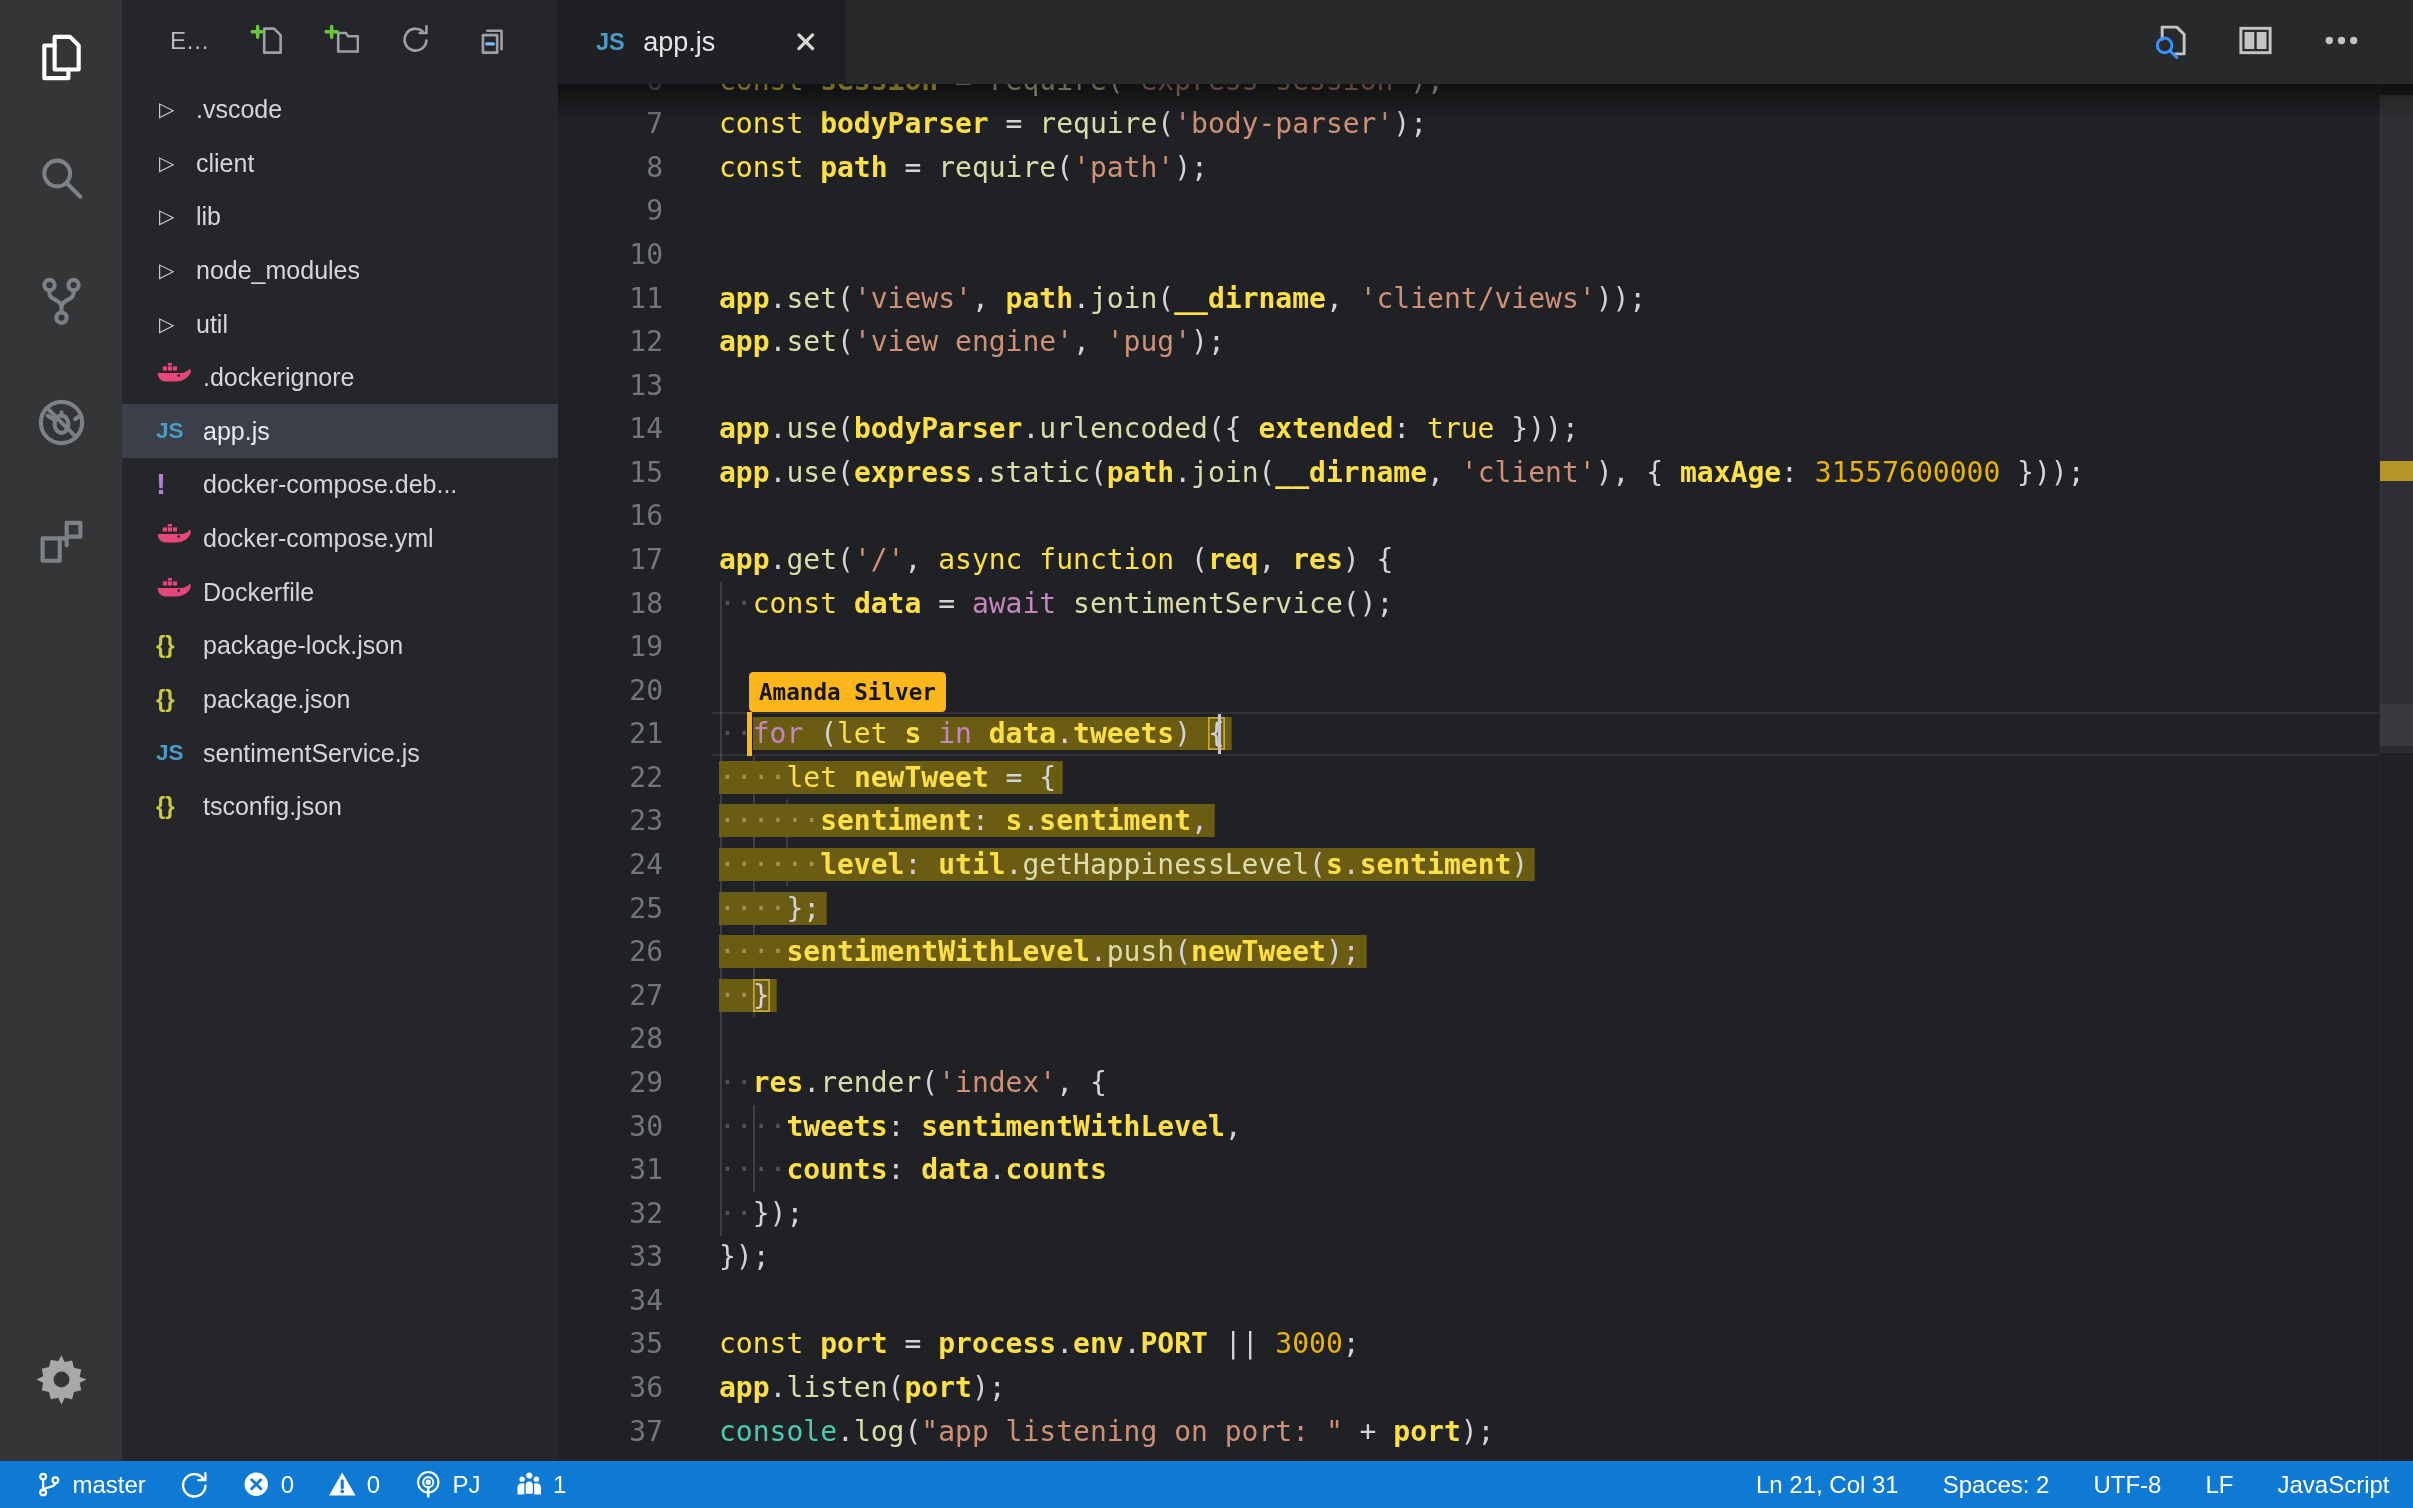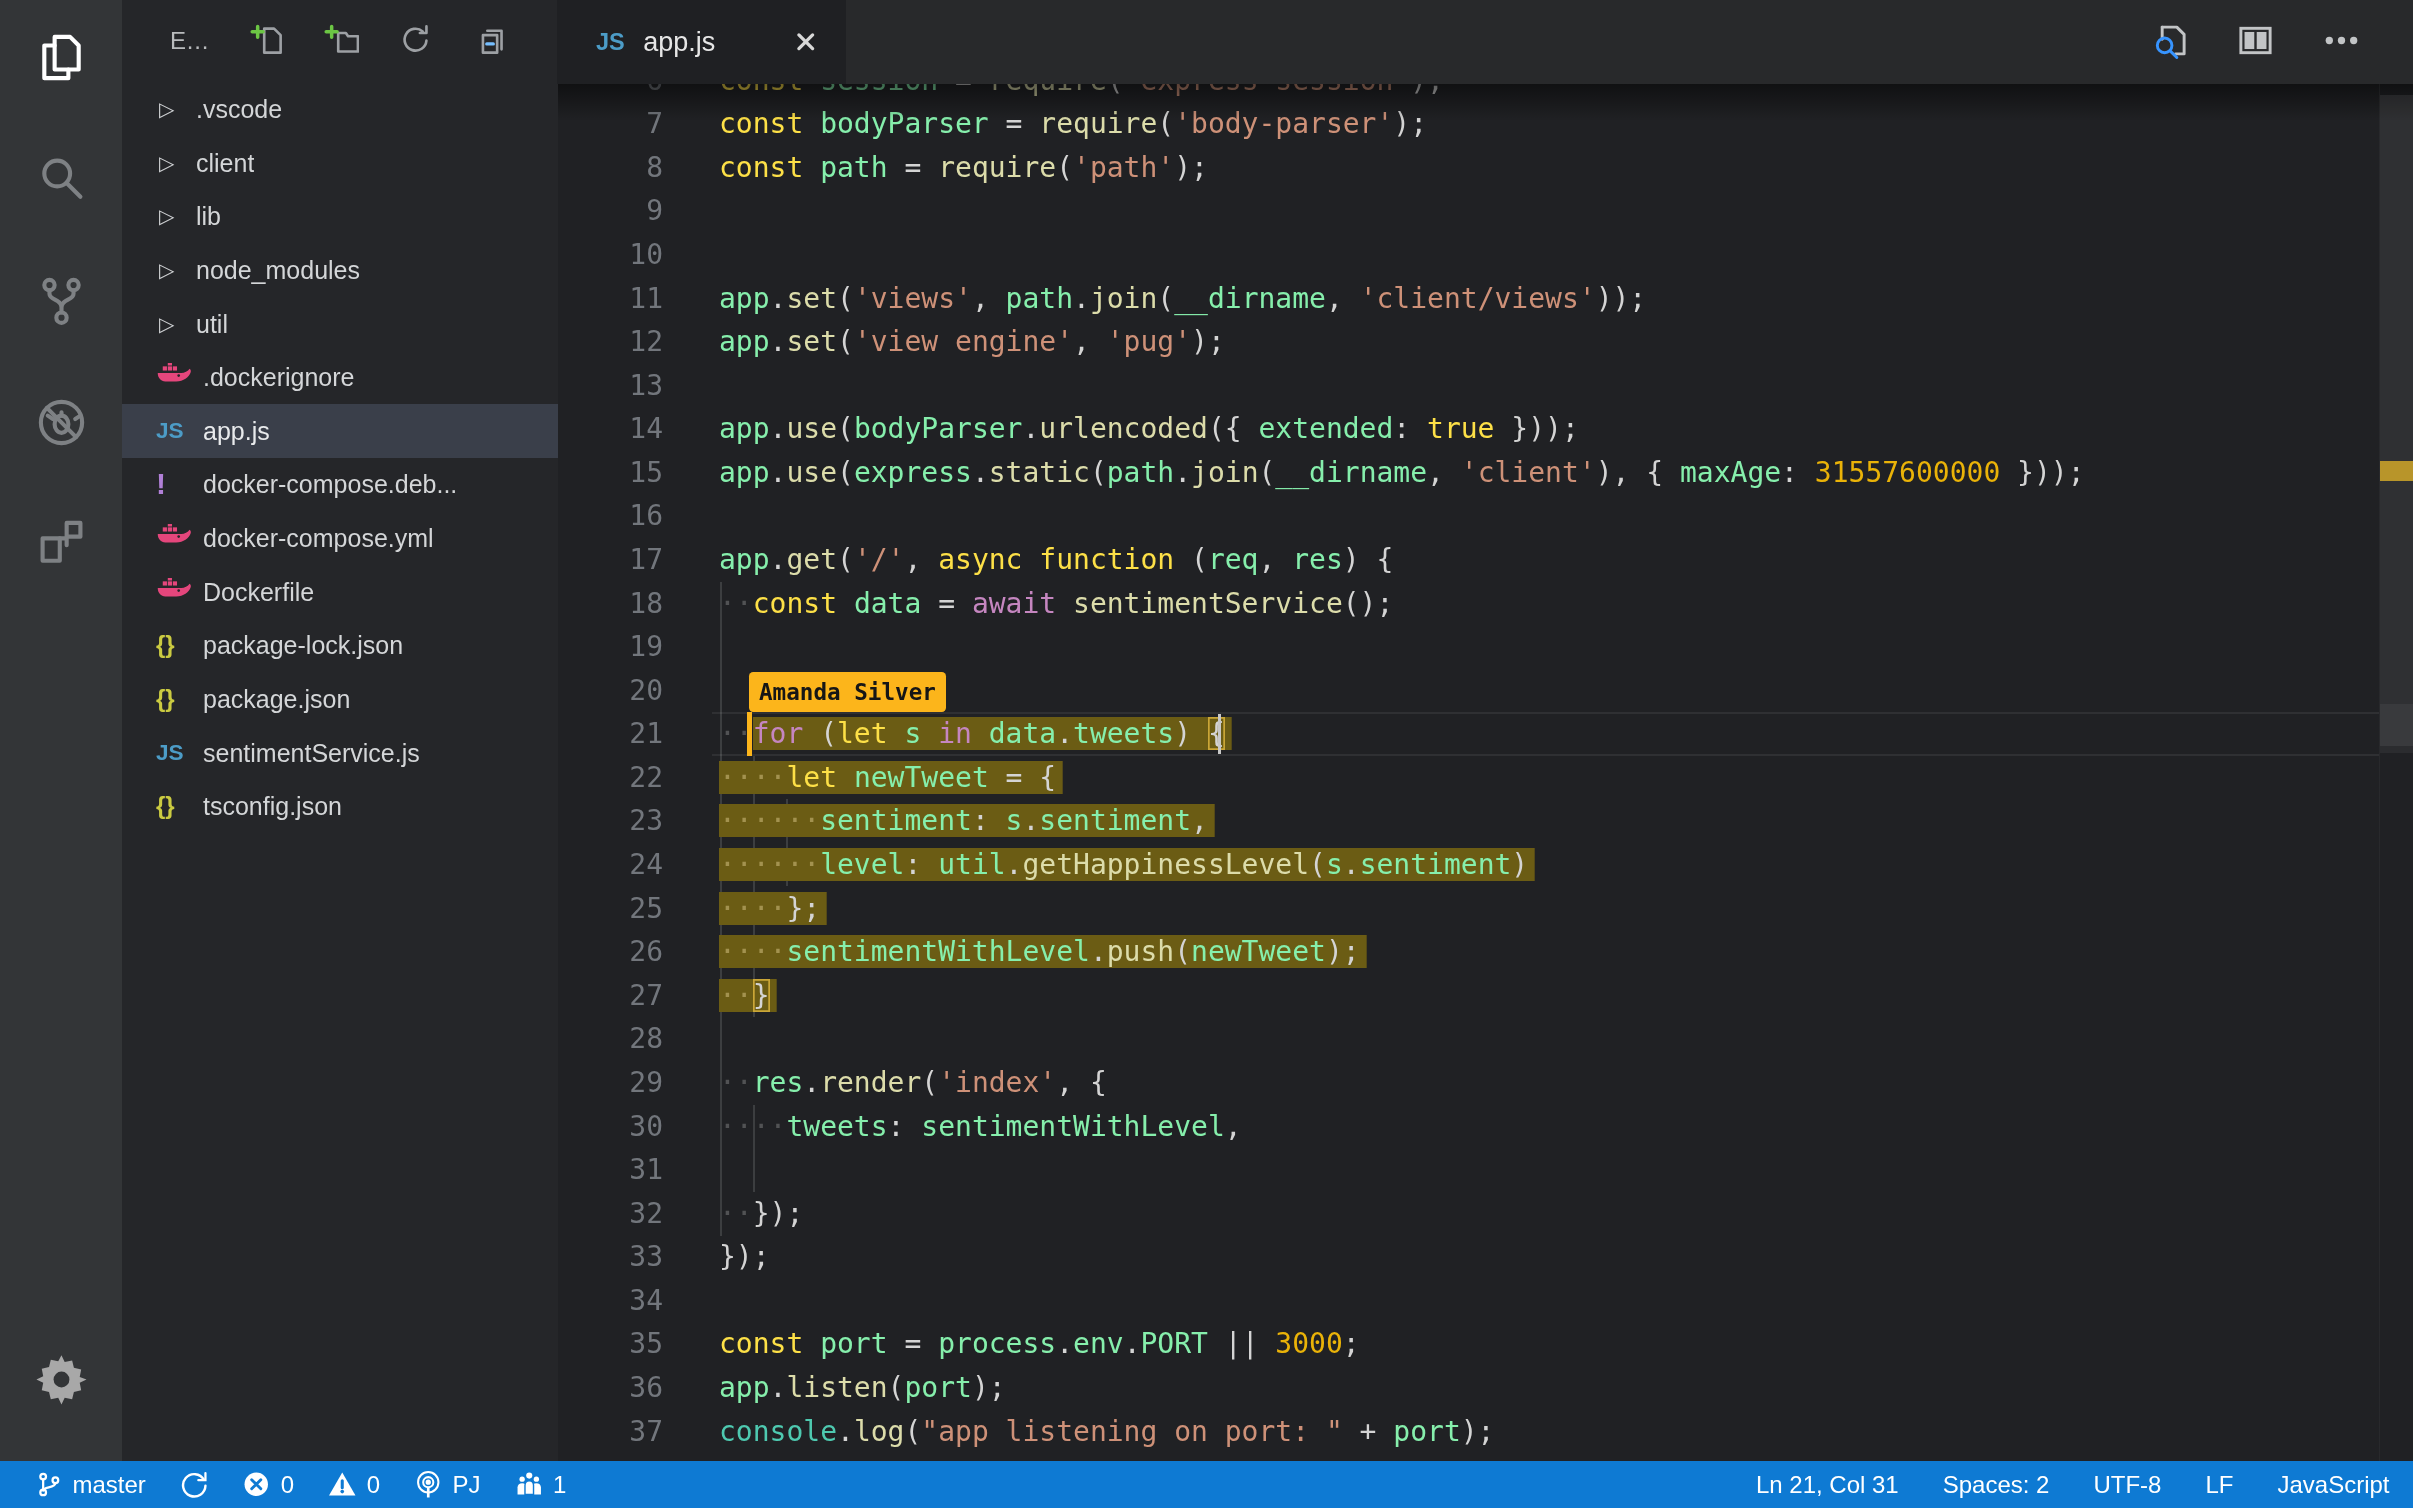--- a/index.html
+++ b/index.html
@@ -50,21 +50,21 @@
   .editor { position:absolute; left:0; top:0; right:0; bottom:0; }
   .guide { position:absolute; width:1.7px; background:#3c3e40; z-index:1; }
   .linehl { position:absolute; left:155px; right:34px; height:1.7px; background:rgba(255,255,255,0.07); z-index:1; }
 
   .row { position:absolute; left:0; right:34px; height:44px; z-index:2;
          font-family:"DejaVu Sans Mono", monospace; font-size:28px; line-height:44px; white-space:pre; }
   .ln { position:absolute; left:0; width:106px; text-align:right; color:#72767c; }
   .code { position:absolute; left:162px; top:0; }
   .tok-kw  { color:#fde047; }
   .tok-ctl { color:#c586c0; }
-  .tok-var { color:#86efac; }
+  .tok-var { color:#fde047;font-weight:bold; }
   .tok-fn  { color:#dcdcaa; }
   .tok-str { color:#ce9178; }
   .tok-num { color:#eab308; }
   .tok-cls { color:#4ec9b0; }
   .tok-pun { color:#d4d4d4; }
   .tok-ws  { color:#515254; }
   .sel { background:#6b5c14; box-shadow:6.7px 0 0 #6b5c14; }
   .sel .tok-ws { color:#a3924f; }
   .bbox { box-shadow:inset 0 0 0 1.7px #caa637; }
   .row.dim { opacity:0.85; }
@@ -308,21 +308,21 @@
           <div class="row" style="top: 712px;"><span class="ln">21</span><span class="code"><span class="tok-ws">··</span><span class="sel"><span class="tok-ctl">for</span><span class="tok-pun"> (</span><span class="tok-kw">let</span><span class="tok-pun"> </span><span class="tok-var">s</span><span class="tok-pun"> </span><span class="tok-ctl">in</span><span class="tok-pun"> </span><span class="tok-var">data</span><span class="tok-pun">.</span><span class="tok-var">tweets</span><span class="tok-pun">) </span><span class="tok-pun bbox">{</span></span></span></div>
           <div class="row" style="top: 756px;"><span class="ln">22</span><span class="code"><span class="sel"><span class="tok-ws">····</span><span class="tok-kw">let</span><span class="tok-pun"> </span><span class="tok-var">newTweet</span><span class="tok-pun"> = {</span></span></span></div>
           <div class="row" style="top: 799px;"><span class="ln">23</span><span class="code"><span class="sel"><span class="tok-ws">······</span><span class="tok-var">sentiment</span><span class="tok-pun">: </span><span class="tok-var">s</span><span class="tok-pun">.</span><span class="tok-var">sentiment</span><span class="tok-pun">,</span></span></span></div>
           <div class="row" style="top: 843px;"><span class="ln">24</span><span class="code"><span class="sel"><span class="tok-ws">······</span><span class="tok-var">level</span><span class="tok-pun">: </span><span class="tok-var">util</span><span class="tok-pun">.</span><span class="tok-fn">getHappinessLevel</span><span class="tok-pun">(</span><span class="tok-var">s</span><span class="tok-pun">.</span><span class="tok-var">sentiment</span><span class="tok-pun">)</span></span></span></div>
           <div class="row" style="top: 887px;"><span class="ln">25</span><span class="code"><span class="sel"><span class="tok-ws">····</span><span class="tok-pun">};</span></span></span></div>
           <div class="row" style="top: 930px;"><span class="ln">26</span><span class="code"><span class="sel"><span class="tok-ws">····</span><span class="tok-var">sentimentWithLevel</span><span class="tok-pun">.</span><span class="tok-fn">push</span><span class="tok-pun">(</span><span class="tok-var">newTweet</span><span class="tok-pun">);</span></span></span></div>
           <div class="row" style="top: 974px;"><span class="ln">27</span><span class="code"><span class="sel"><span class="tok-ws">··</span><span class="tok-pun bbox">}</span></span></span></div>
           <div class="row" style="top: 1017px;"><span class="ln">28</span><span class="code"></span></div>
           <div class="row" style="top: 1061px;"><span class="ln">29</span><span class="code"><span class="tok-ws">··</span><span class="tok-var">res</span><span class="tok-pun">.</span><span class="tok-fn">render</span><span class="tok-pun">(</span><span class="tok-str">'index'</span><span class="tok-pun">, {</span></span></div>
           <div class="row" style="top: 1105px;"><span class="ln">30</span><span class="code"><span class="tok-ws">····</span><span class="tok-var">tweets</span><span class="tok-pun">: </span><span class="tok-var">sentimentWithLevel</span><span class="tok-pun">,</span></span></div>
-          <div class="row" style="top: 1148px;"><span class="ln">31</span></div>
+          <div class="row" style="top: 1148px;"><span class="ln">31</span><span class="code"><span class="tok-ws">····</span><span class="tok-var">counts</span><span class="tok-pun">: </span><span class="tok-var">data</span><span class="tok-pun">.</span><span class="tok-var">counts</span></span></div>
           <div class="row" style="top: 1192px;"><span class="ln">32</span><span class="code"><span class="tok-ws">··</span><span class="tok-pun">});</span></span></div>
           <div class="row" style="top: 1235px;"><span class="ln">33</span><span class="code"><span class="tok-pun">});</span></span></div>
           <div class="row" style="top: 1279px;"><span class="ln">34</span><span class="code"></span></div>
           <div class="row" style="top: 1322px;"><span class="ln">35</span><span class="code"><span class="tok-kw">const</span><span class="tok-pun"> </span><span class="tok-var">port</span><span class="tok-pun"> = </span><span class="tok-var">process</span><span class="tok-pun">.</span><span class="tok-var">env</span><span class="tok-pun">.</span><span class="tok-var">PORT</span><span class="tok-pun"> || </span><span class="tok-num">3000</span><span class="tok-pun">;</span></span></div>
           <div class="row" style="top: 1366px;"><span class="ln">36</span><span class="code"><span class="tok-var">app</span><span class="tok-pun">.</span><span class="tok-fn">listen</span><span class="tok-pun">(</span><span class="tok-var">port</span><span class="tok-pun">);</span></span></div>
           <div class="row" style="top: 1410px;"><span class="ln">37</span><span class="code"><span class="tok-cls">console</span><span class="tok-pun">.</span><span class="tok-fn">log</span><span class="tok-pun">(</span><span class="tok-str">"app listening on port: "</span><span class="tok-pun"> + </span><span class="tok-var">port</span><span class="tok-pun">);</span></span></div>
         </div>
 
       <div class="guest-flag" style="top:672px;">Amanda Silver</div>
       <div class="guest-cursor" style="top:712px;"></div>

